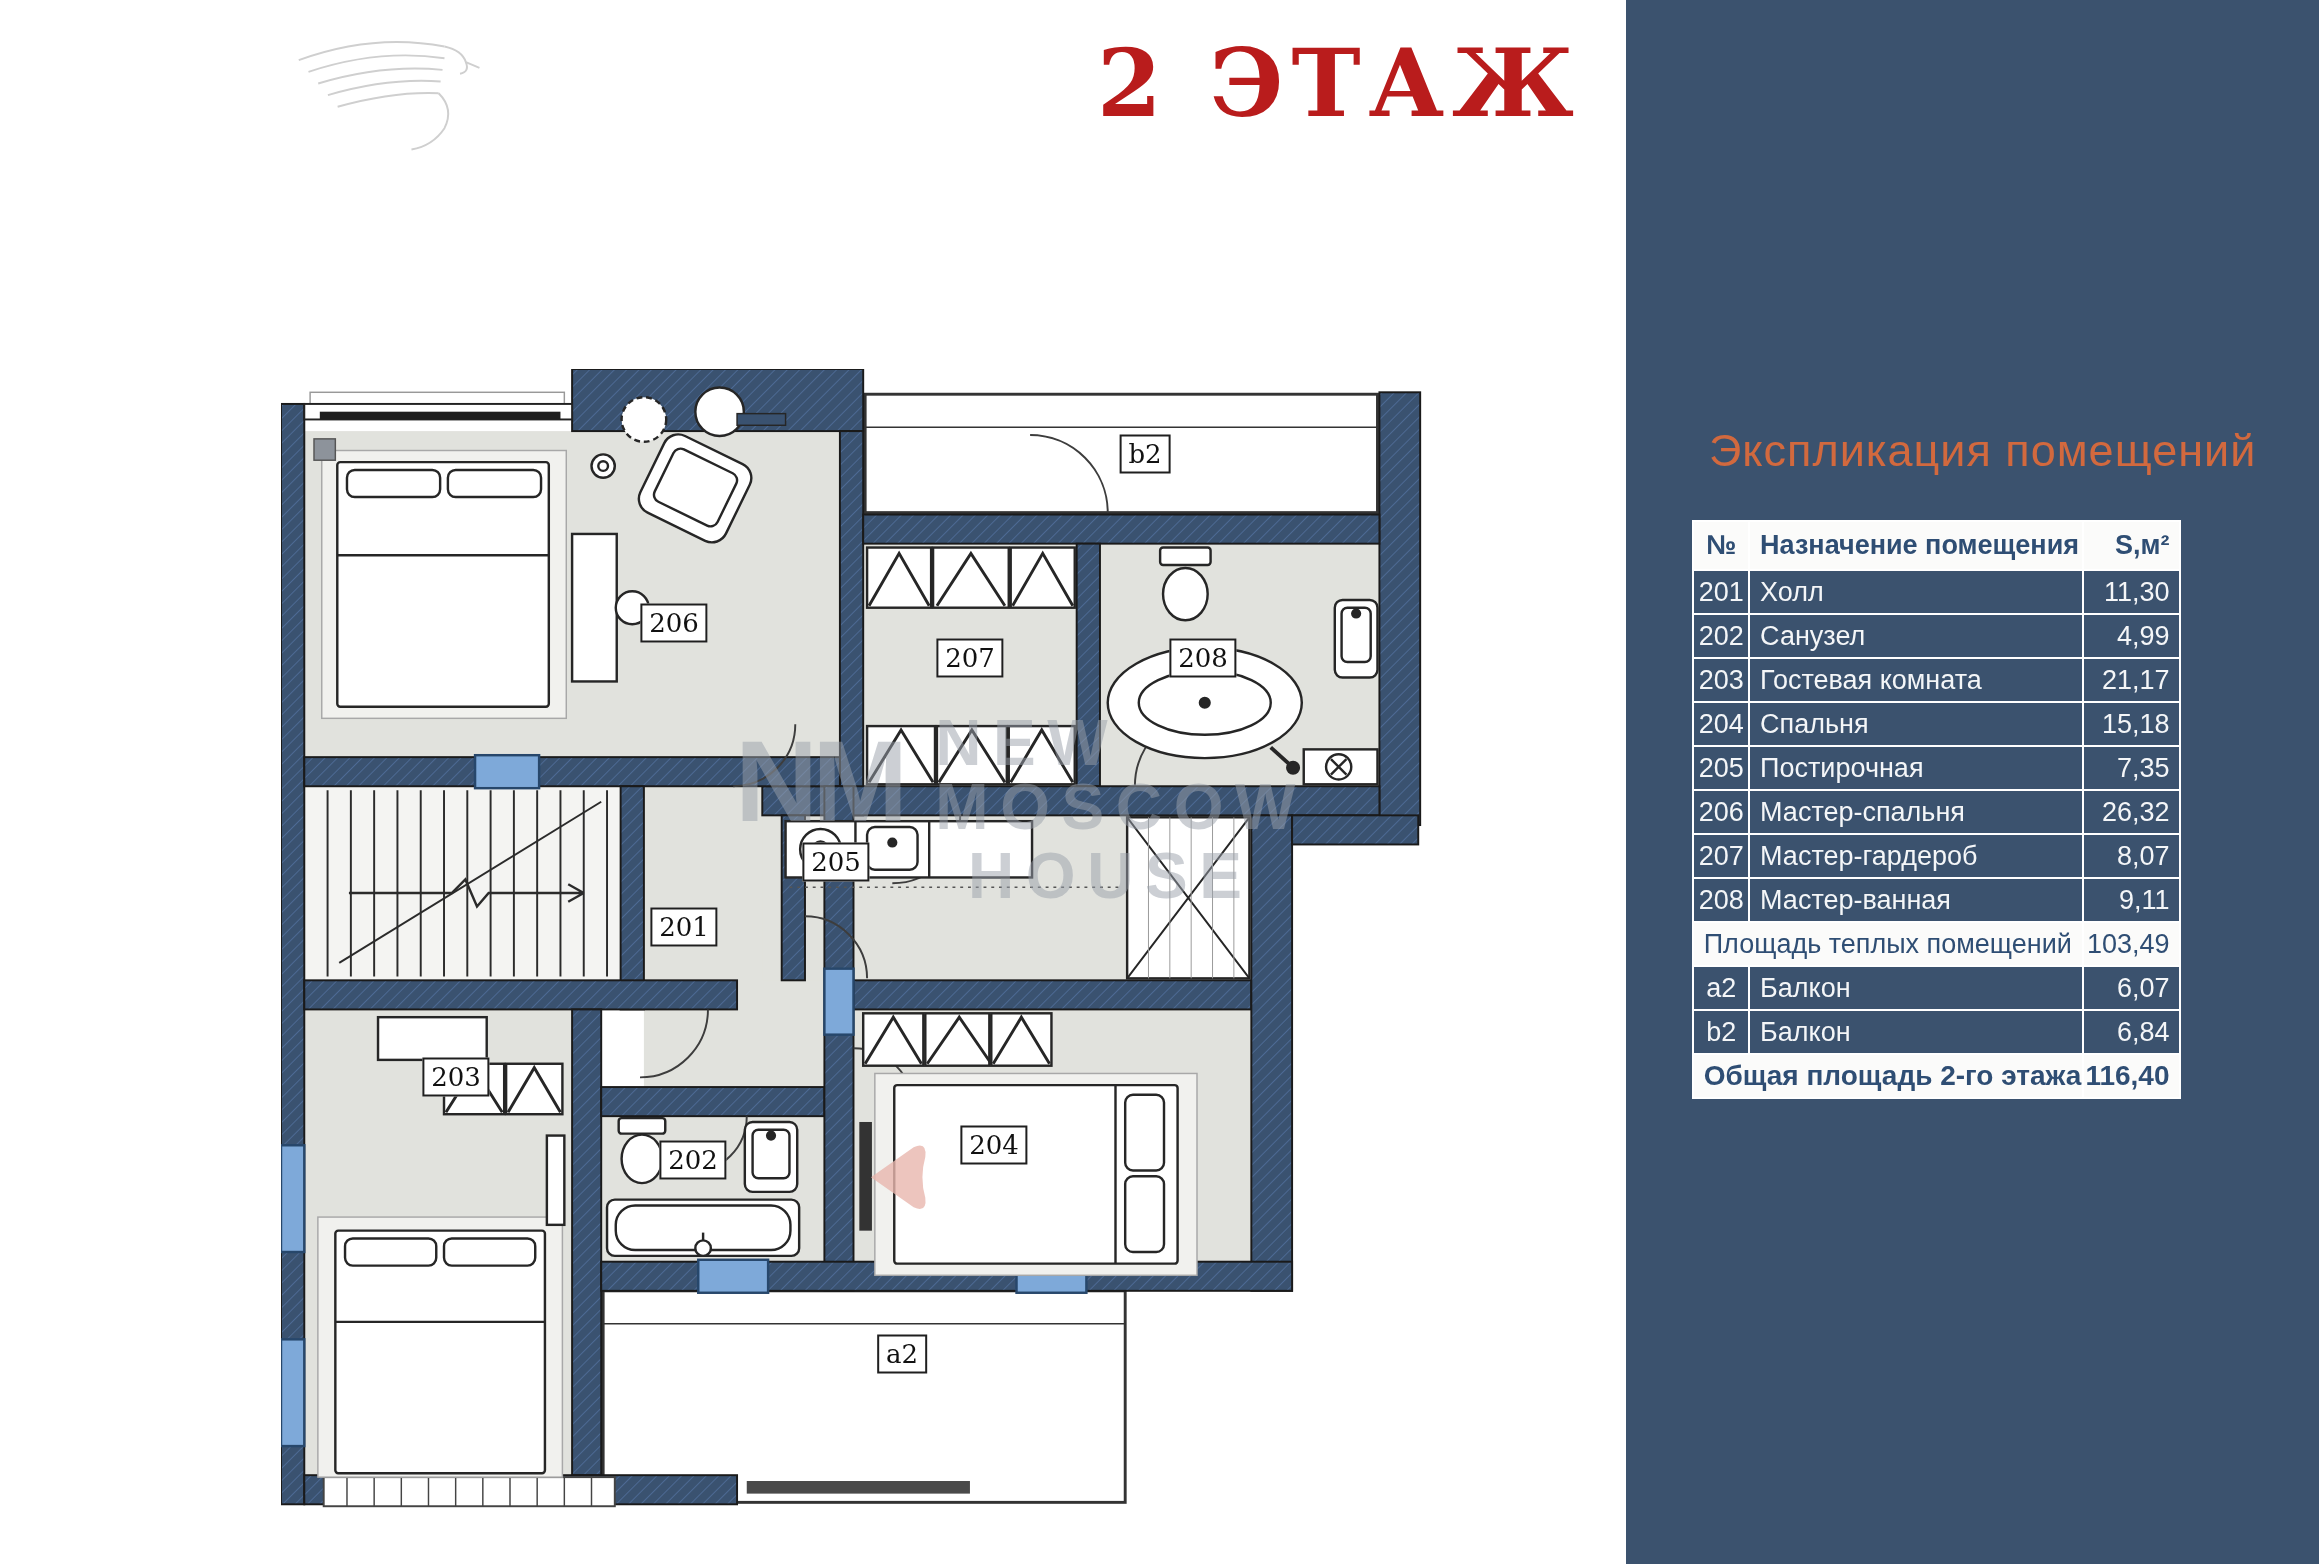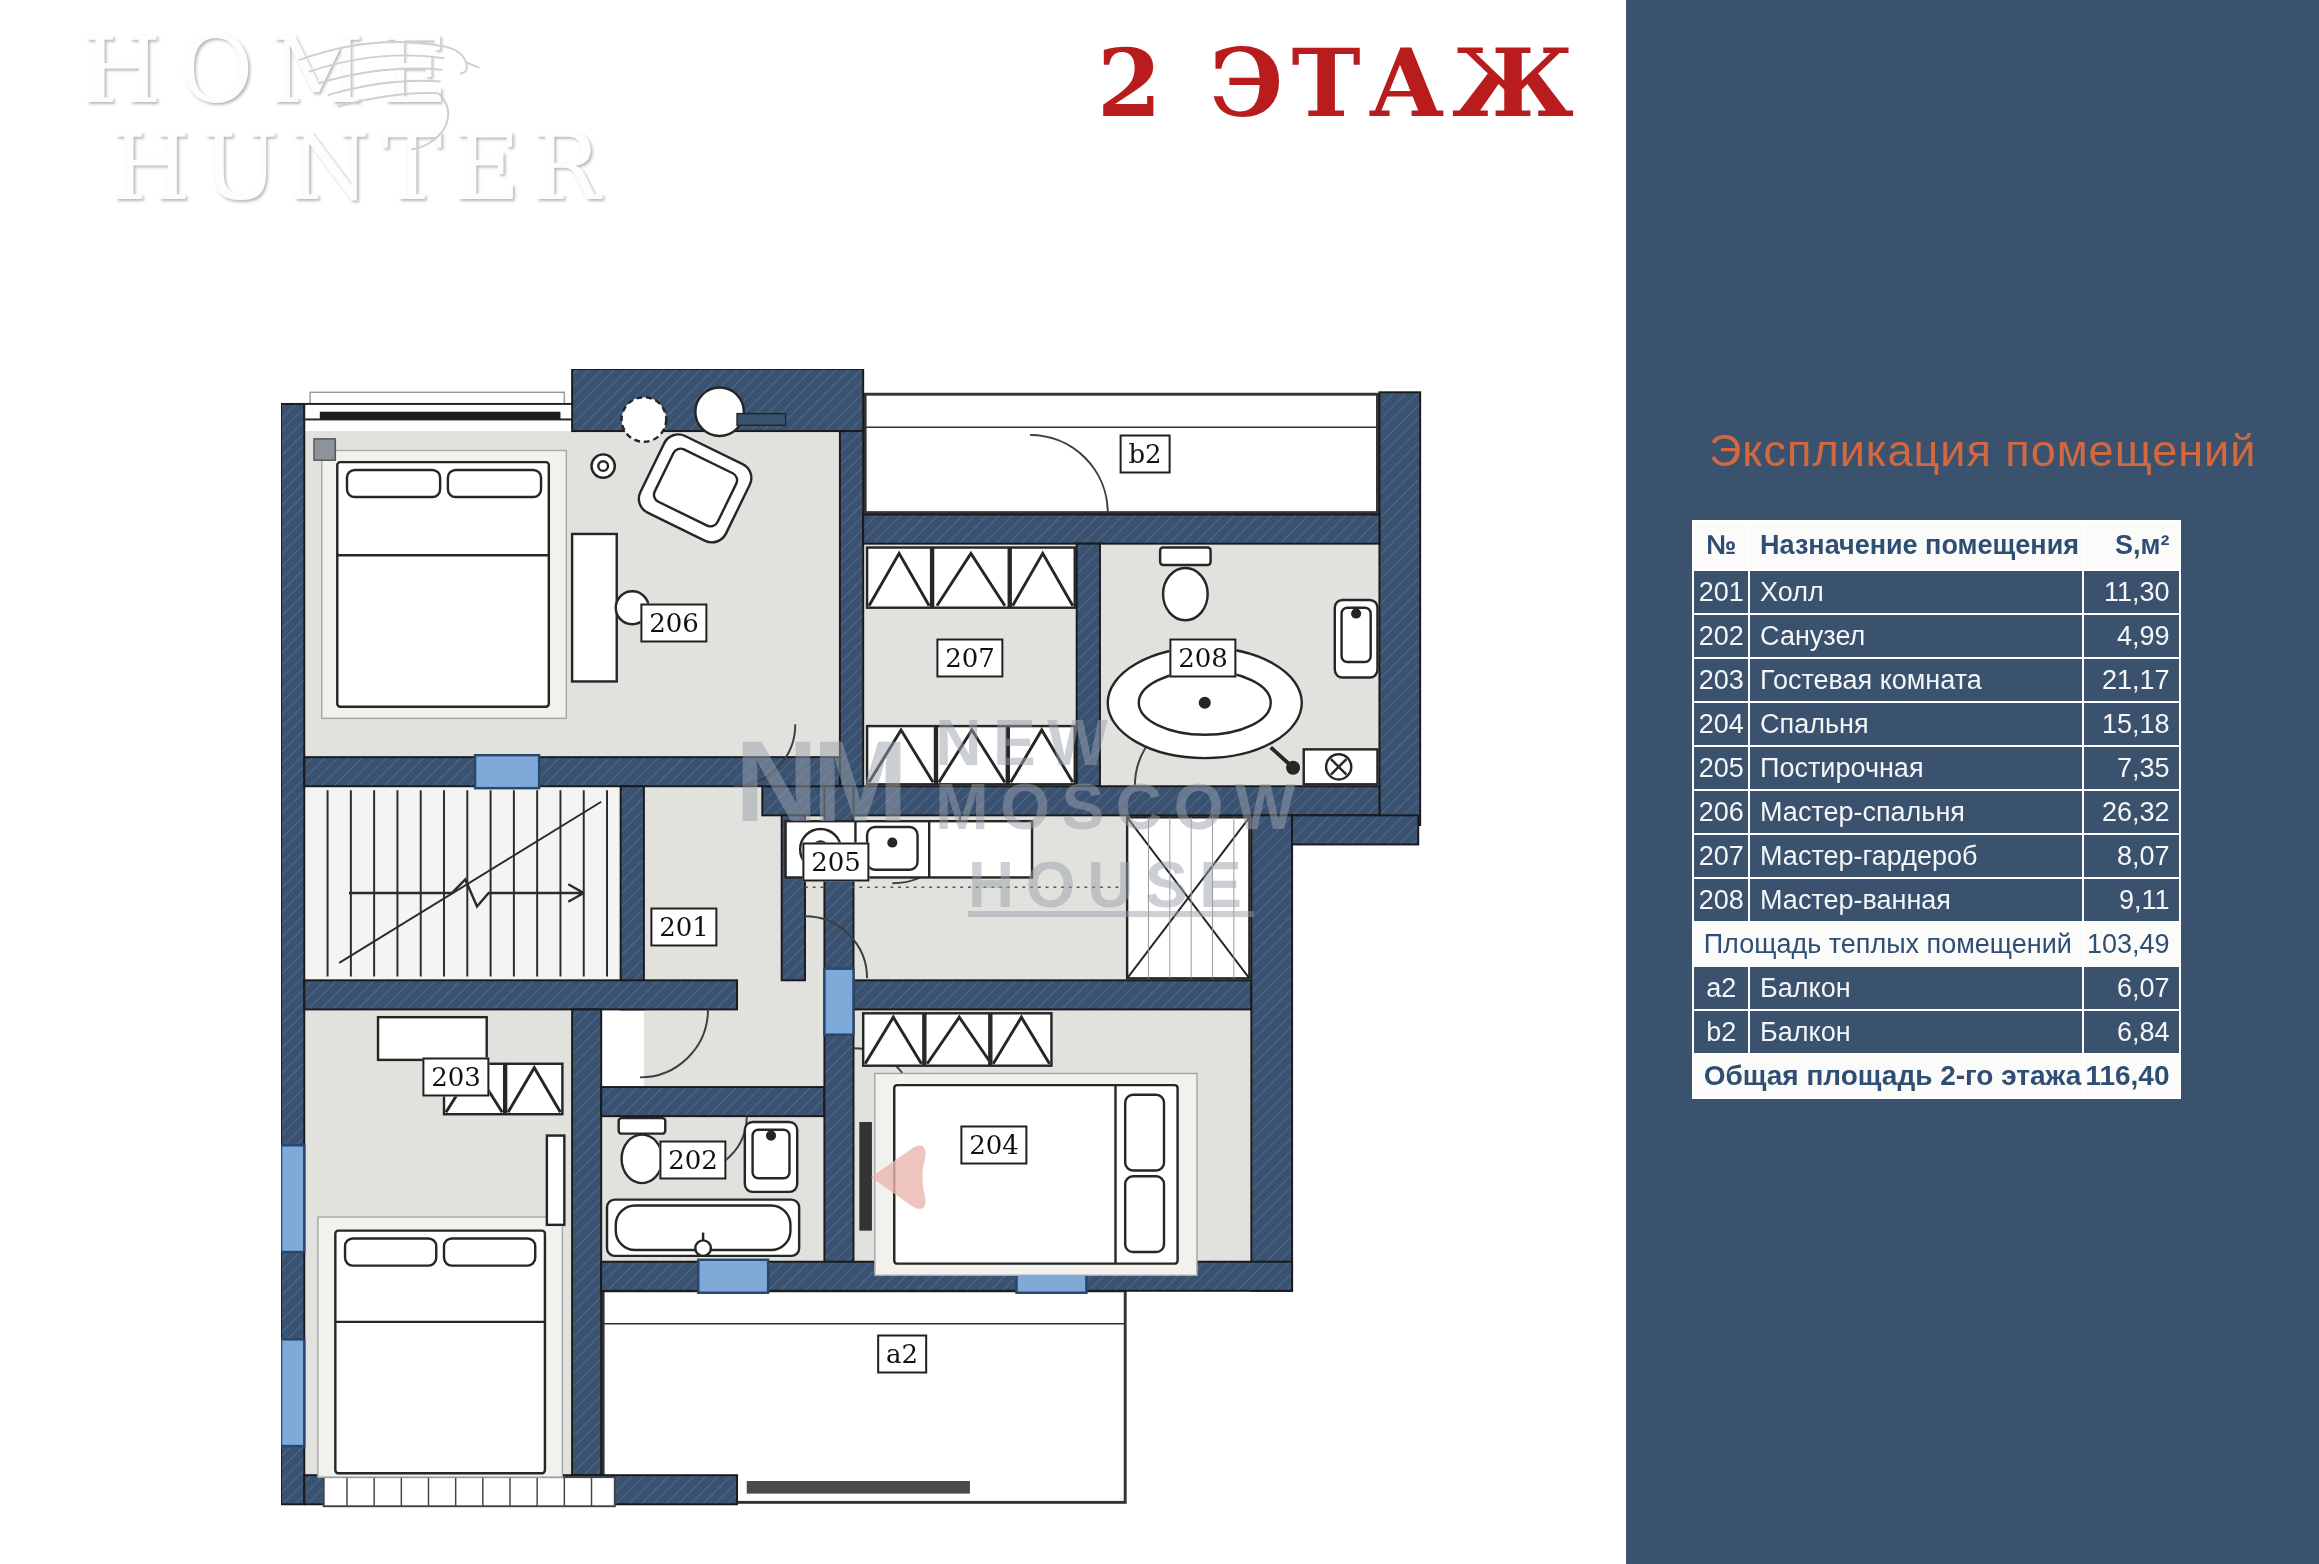--- a/index.html
+++ b/index.html
@@ -22,21 +22,21 @@
   .plan{position:absolute;left:281px;top:369px;width:1145px;height:1145px;}
   .plan svg{position:absolute;left:0;top:0;}
   .room-label{position:absolute;transform:translate(-50%,-50%);background:#fff;
               border:2.9px solid #1f1f1f;padding:0 6.8px;font-family:"DejaVu Serif",serif;
               font-size:26px;color:#111;line-height:35px;z-index:4;}
   .watermark{position:absolute;left:454px;top:342px;z-index:3;opacity:.5;color:#9aa1ab;
              font-weight:bold;line-height:1;}
   .watermark .wrow{display:flex;align-items:flex-end;}
   .watermark .mono{font-size:115px;letter-spacing:-5.8px;margin-right:33px;text-align:center;}
   .watermark .t1{font-size:64px;letter-spacing:11.6px;}
-  .watermark .t2{font-size:64px;letter-spacing:11.6px;margin:14px 0 0 233px;text-decoration:underline;}
+  .watermark .t2{font-size:64px;letter-spacing:11.6px;margin:5px 0 0 233px;}
 
   
   .sidebar{position:absolute;left:1626px;top:0;width:772px;height:1564px;background:#3b526e;}
   .sidebar-title{position:absolute;left:83px;top:425px;font-size:45px;color:#d2693e;
                  letter-spacing:1px;white-space:nowrap;}
   table.areas{position:absolute;left:66px;top:520px;width:464px;border-collapse:collapse;
               font-size:27px;}
   table.areas td,table.areas th{border:2.9px solid #ffffff;height:40px;white-space:nowrap;overflow:hidden;}
   table.areas th{background:#fbfbfa;color:#2f4e74;font-weight:bold;height:45px;}
   th.h-num{width:52px;}
@@ -51,24 +51,20 @@
   .row-mixed td{background:#fbfbfa;color:#2f4e74;}
   .row-mixed td.c-area{background:#3b526e;color:#f4f6f8;}
   .row-total td{background:#fbfbfa;color:#2f4e74;font-weight:bold;font-size:28px;}
   .row-total td.c-area{border-left:2.9px solid #3b526e;}
 </style>
 </head>
 <body>
 
 <div class="page">
 
-  <div class="logo">
-    <div class="l1">HOME</div>
-    <div class="l2">HUNTER</div>
-  </div>
   <svg class="eagle" width="204" height="146" viewBox="0 0 210 150">
     <g fill="none" stroke="#cfcfcf" stroke-width="2">
       <path d="M8 34 Q85 6 158 20"></path>
       <path d="M18 46 Q90 22 158 32"></path>
       <path d="M28 58 Q95 38 156 44"></path>
       <path d="M38 70 Q100 52 154 56"></path>
       <path d="M48 82 Q105 66 152 68"></path>
       <path d="M158 20 Q176 24 180 36 Q184 46 174 48"></path>
       <path d="M180 36 L194 42"></path>
       <path d="M152 68 Q168 84 158 104 Q146 122 124 126"></path>

